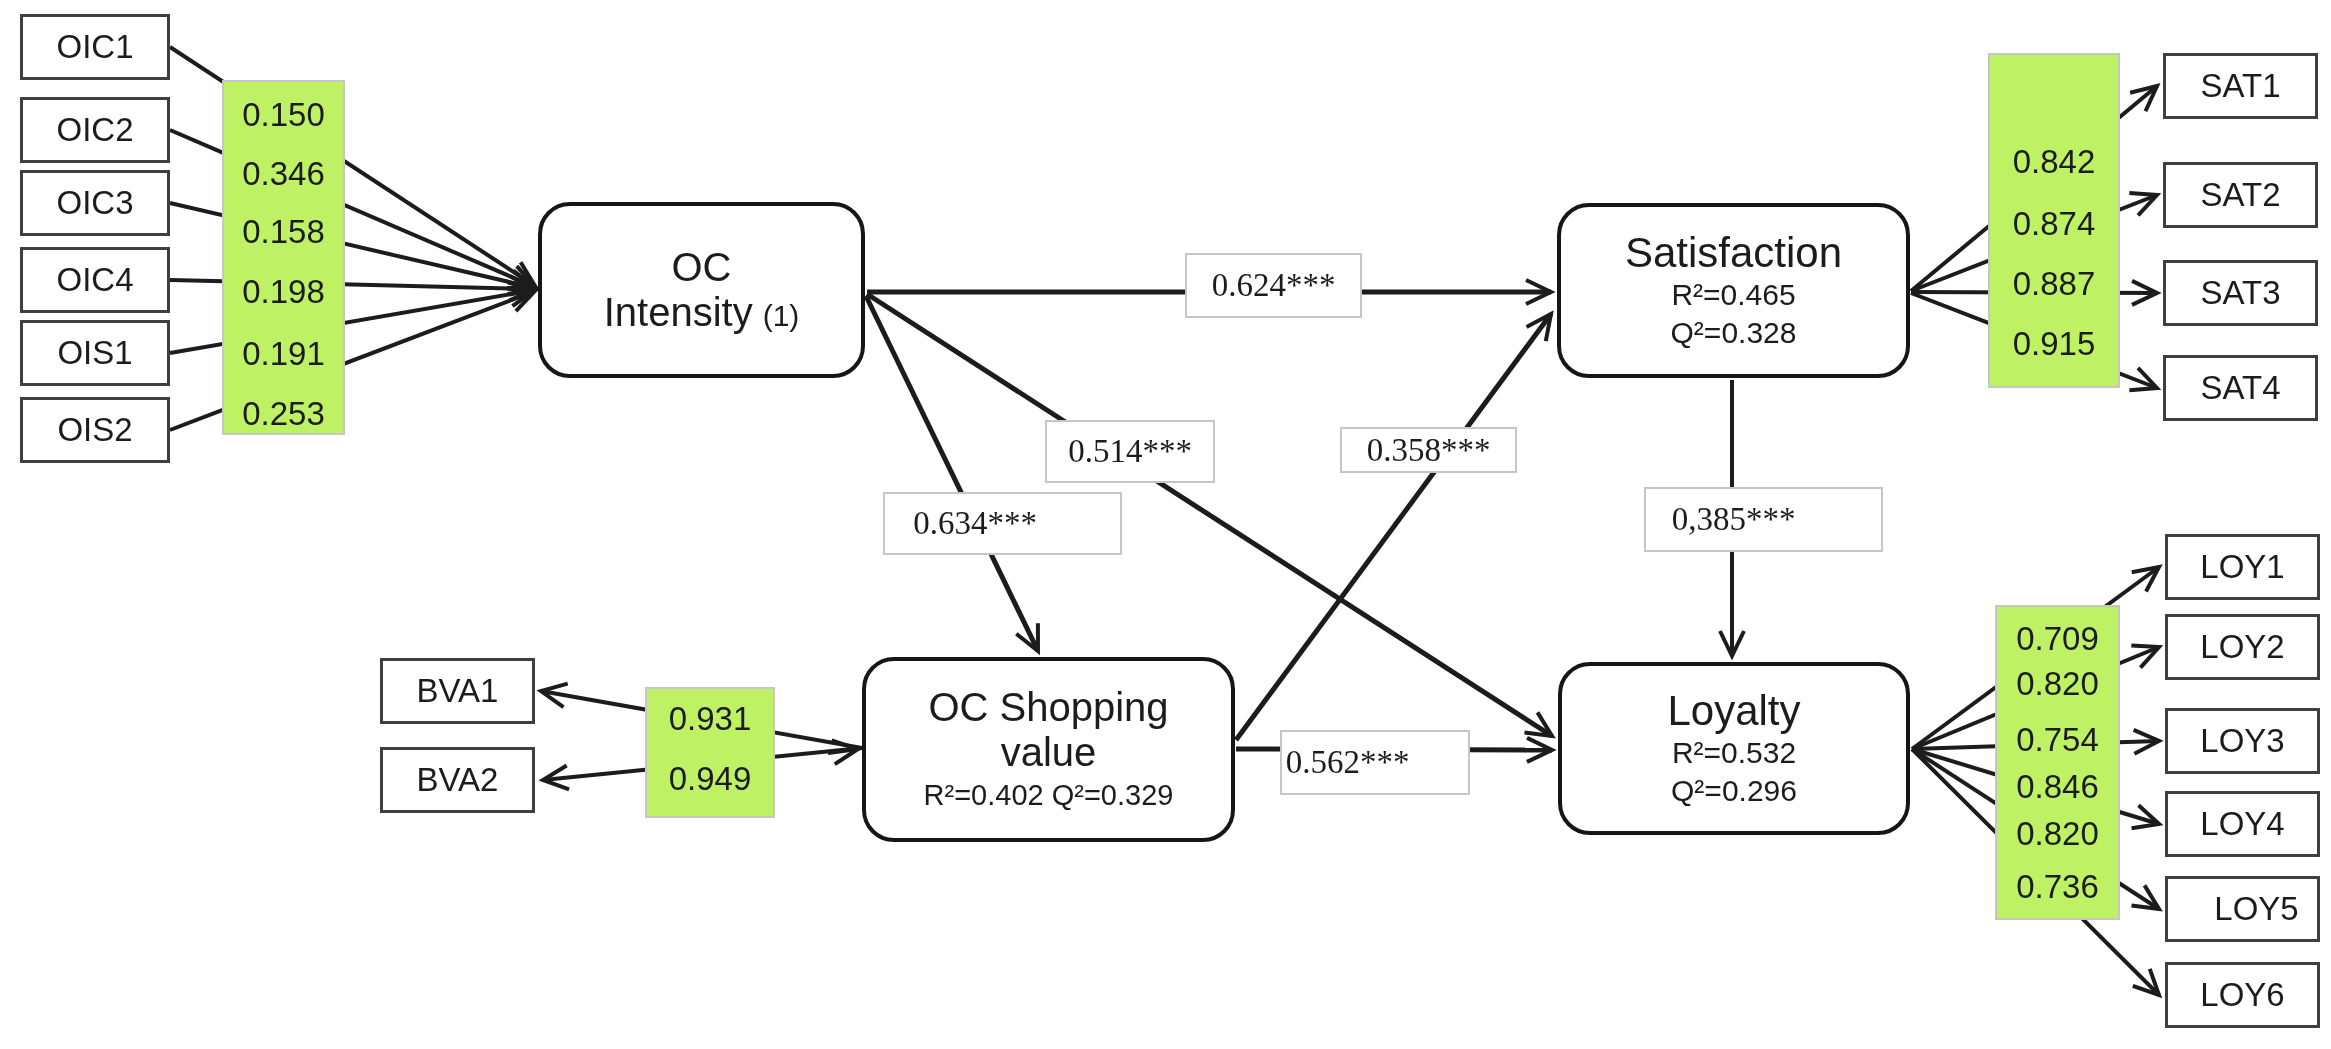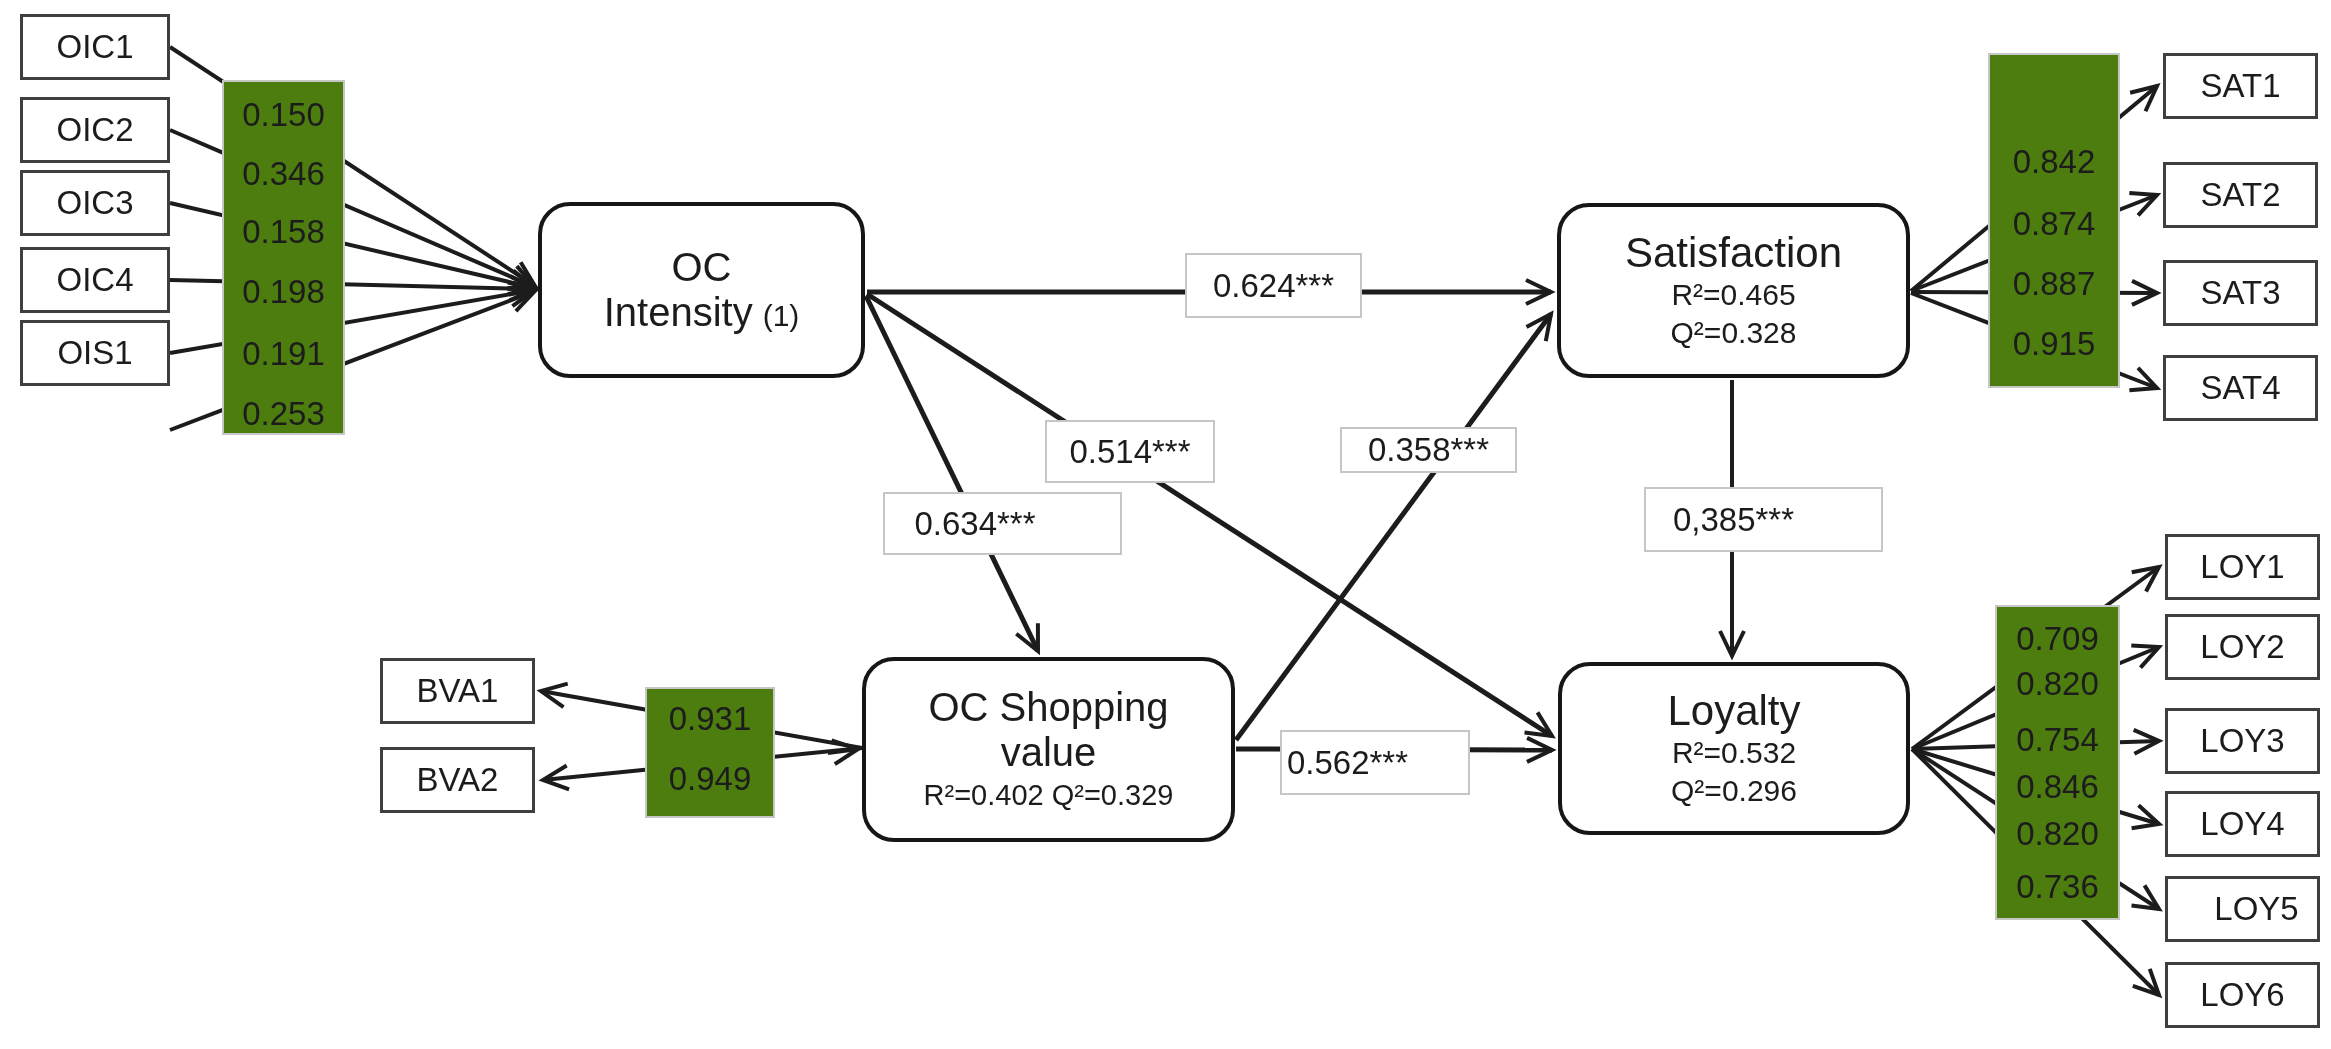--- a/index.html
+++ b/index.html
@@ -8,28 +8,28 @@
     font-family:"Liberation Sans",sans-serif;color:#1c1c1c;overflow:hidden;
   }
   .canvas svg{position:absolute;left:0;top:0;z-index:1;}
   .ind{
     position:absolute;box-sizing:border-box;width:150px;height:66px;
     border:3px solid #3f3f3f;background:#ffffff;z-index:3;
     display:flex;align-items:center;justify-content:center;font-size:33px;
   }
   .ind.r{width:155px;}
   .loadbox{
-    position:absolute;box-sizing:border-box;background:#4d7c0f;
+    position:absolute;box-sizing:border-box;background:#bef264;
     border:2px solid #c6c6c6;z-index:2;font-size:33px;
   }
   .loadbox .val{position:absolute;left:0;width:100%;height:40px;line-height:40px;text-align:center;}
   .plabel{
     position:absolute;box-sizing:border-box;background:#ffffff;
     border:2px solid #c6c6c6;z-index:2;font-size:33px;
-    display:flex;align-items:center;justify-content:center;
+    display:flex;align-items:center;justify-content:center;font-family:Liberation Serif, serif;
   }
   .latent{
     position:absolute;box-sizing:border-box;background:#ffffff;
     border:4px solid #161616;border-radius:32px;z-index:3;
     display:flex;flex-direction:column;align-items:center;justify-content:center;
     text-align:center;
   }
   .lt-title{font-size:42px;line-height:1.12;}
   .lt-line40{font-size:40px;line-height:1.13;display:flex;align-items:baseline;gap:10px;}
   .lt-sub{font-size:30px;line-height:1.28;}
@@ -87,20 +87,23 @@
     </div>
   <div class="ind" style="left:20px;top:170px;">
       <span>OIC3</span>
     </div>
   <div class="ind" style="left:20px;top:247px;">
       <span>OIC4</span>
     </div>
   <div class="ind" style="left:20px;top:320px;">
       <span>OIS1</span>
     </div>
+  <div class="ind" style="left:20px;top:397px;">
+      <span>OIS2</span>
+    </div>
 
   <div class="loadbox" style="left:222px;top:80px;width:123px;height:355px;">
     <div class="val" style="top:13px;">0.150</div>
     <div class="val" style="top:72px;">0.346</div>
     <div class="val" style="top:130px;">0.158</div>
     <div class="val" style="top:190px;">0.198</div>
     <div class="val" style="top:252px;">0.191</div>
     <div class="val" style="top:312px;">0.253</div>
   </div>
 

